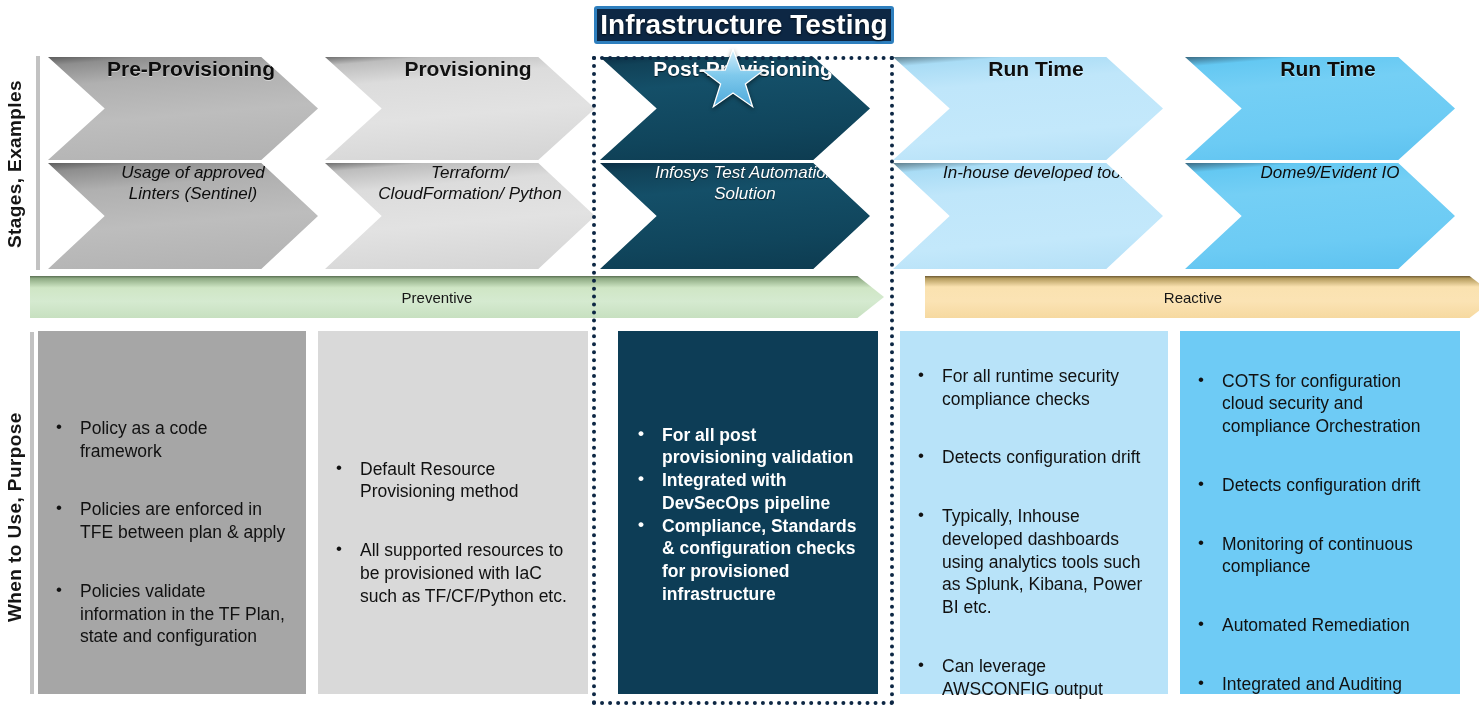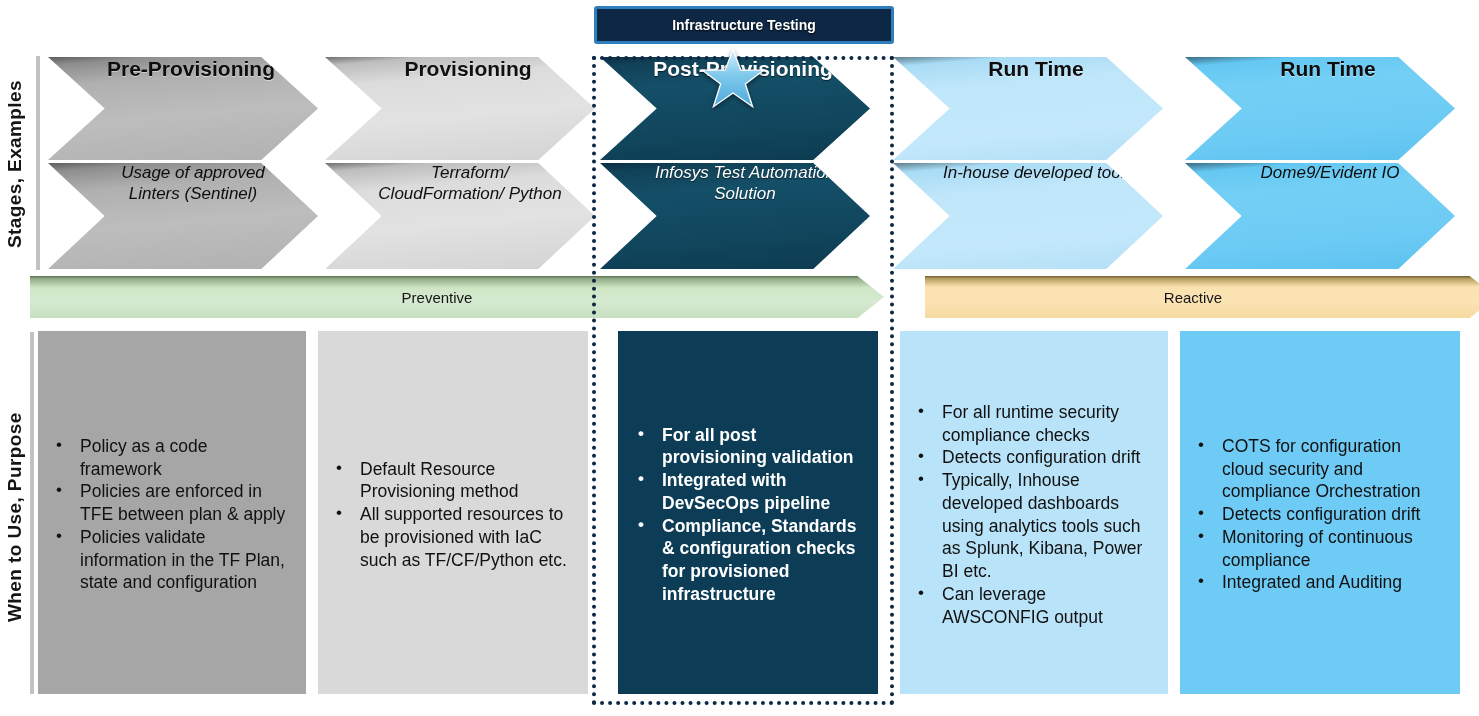--- a/index.html
+++ b/index.html
@@ -59,21 +59,21 @@
   .g4 .half{background:linear-gradient(175deg,#5f7f8d 0%,#a9dcf5 8%,#bfe6fa 28%,#c3e8fb 70%,#b3dff6 100%);}
   .g4 .title,.g4 .sub{color:#0d0d0d;}
   .g5 .half{background:linear-gradient(175deg,#3c6b83 0%,#64c8f2 8%,#74cff5 28%,#6ccbf4 70%,#5cc1ef 100%);}
   .g5 .title,.g5 .sub{color:#0d0d0d;}
 
   
   #infra-badge{
     position:absolute;left:594px;top:6px;width:300px;height:38px;
     background:#0d2744;border:3px solid #2e7fbe;border-radius:3px;
     display:flex;align-items:center;justify-content:center;
-    color:#ffffff;font-size:14px;font-weight:bold;
+    color:#ffffff;font-size:28px;font-weight:bold;
     text-shadow:0 1px 2px rgba(0,0,0,.8);
     box-sizing:border-box;z-index:6;
   }
   #star-icon{
     position:absolute;left:700px;top:48px;width:66px;height:62px;z-index:5;
     filter:drop-shadow(0 2px 2px rgba(0,0,0,.45));
   }
   #dotted-focus{
     position:absolute;left:592px;top:56px;width:302px;height:649px;
     border:4px dotted #0d2744;box-sizing:border-box;z-index:4;
@@ -120,21 +120,21 @@
   }
   .panel li::before{
     content:"\2022";
     position:absolute;left:-22px;top:-1px;font-size:17px;
   }
   #panel-1{left:38px;width:268px;background:#a6a6a6;}
   #panel-2{left:318px;width:270px;background:#d9d9d9;}
   #panel-3{left:618px;width:260px;background:#0d3d56;}
   #panel-4{left:900px;width:268px;background:#b8e3f9;}
   #panel-5{left:1180px;width:280px;background:#6ecbf5;}
-  #panel-1 li,#panel-2 li,#panel-4 li,#panel-5 li{color:#111111;}
+  #panel-1 li,#panel-2 li,#panel-4 li,#panel-5 li{color:#111111;margin-top:36px;}
   #panel-3 li{color:#ffffff;font-weight:bold;}
   #panel-3 ul{padding-left:36px;}
 </style>
 </head>
 <body>
 
 <div class="canvas">
 
   <div class="vrule" id="vrule-top"></div>
   <div class="vrule" id="vrule-bottom"></div>
@@ -231,17 +231,18 @@
         <li>Detects configuration drift</li>
         <li>Typically, Inhouse developed dashboards using analytics tools such as Splunk, Kibana, Power BI etc.</li>
         <li>Can leverage AWSCONFIG output</li>
       </ul>
   </div>
   <div class="panel" id="panel-5">
     <ul>
         <li>COTS for configuration cloud security and compliance Orchestration</li>
         <li>Detects configuration drift</li>
         <li>Monitoring of continuous compliance</li>
+        <li>Automated Remediation</li>
         <li>Integrated and Auditing</li>
       </ul>
   </div>
 
 </div>
 
 </body></html>

